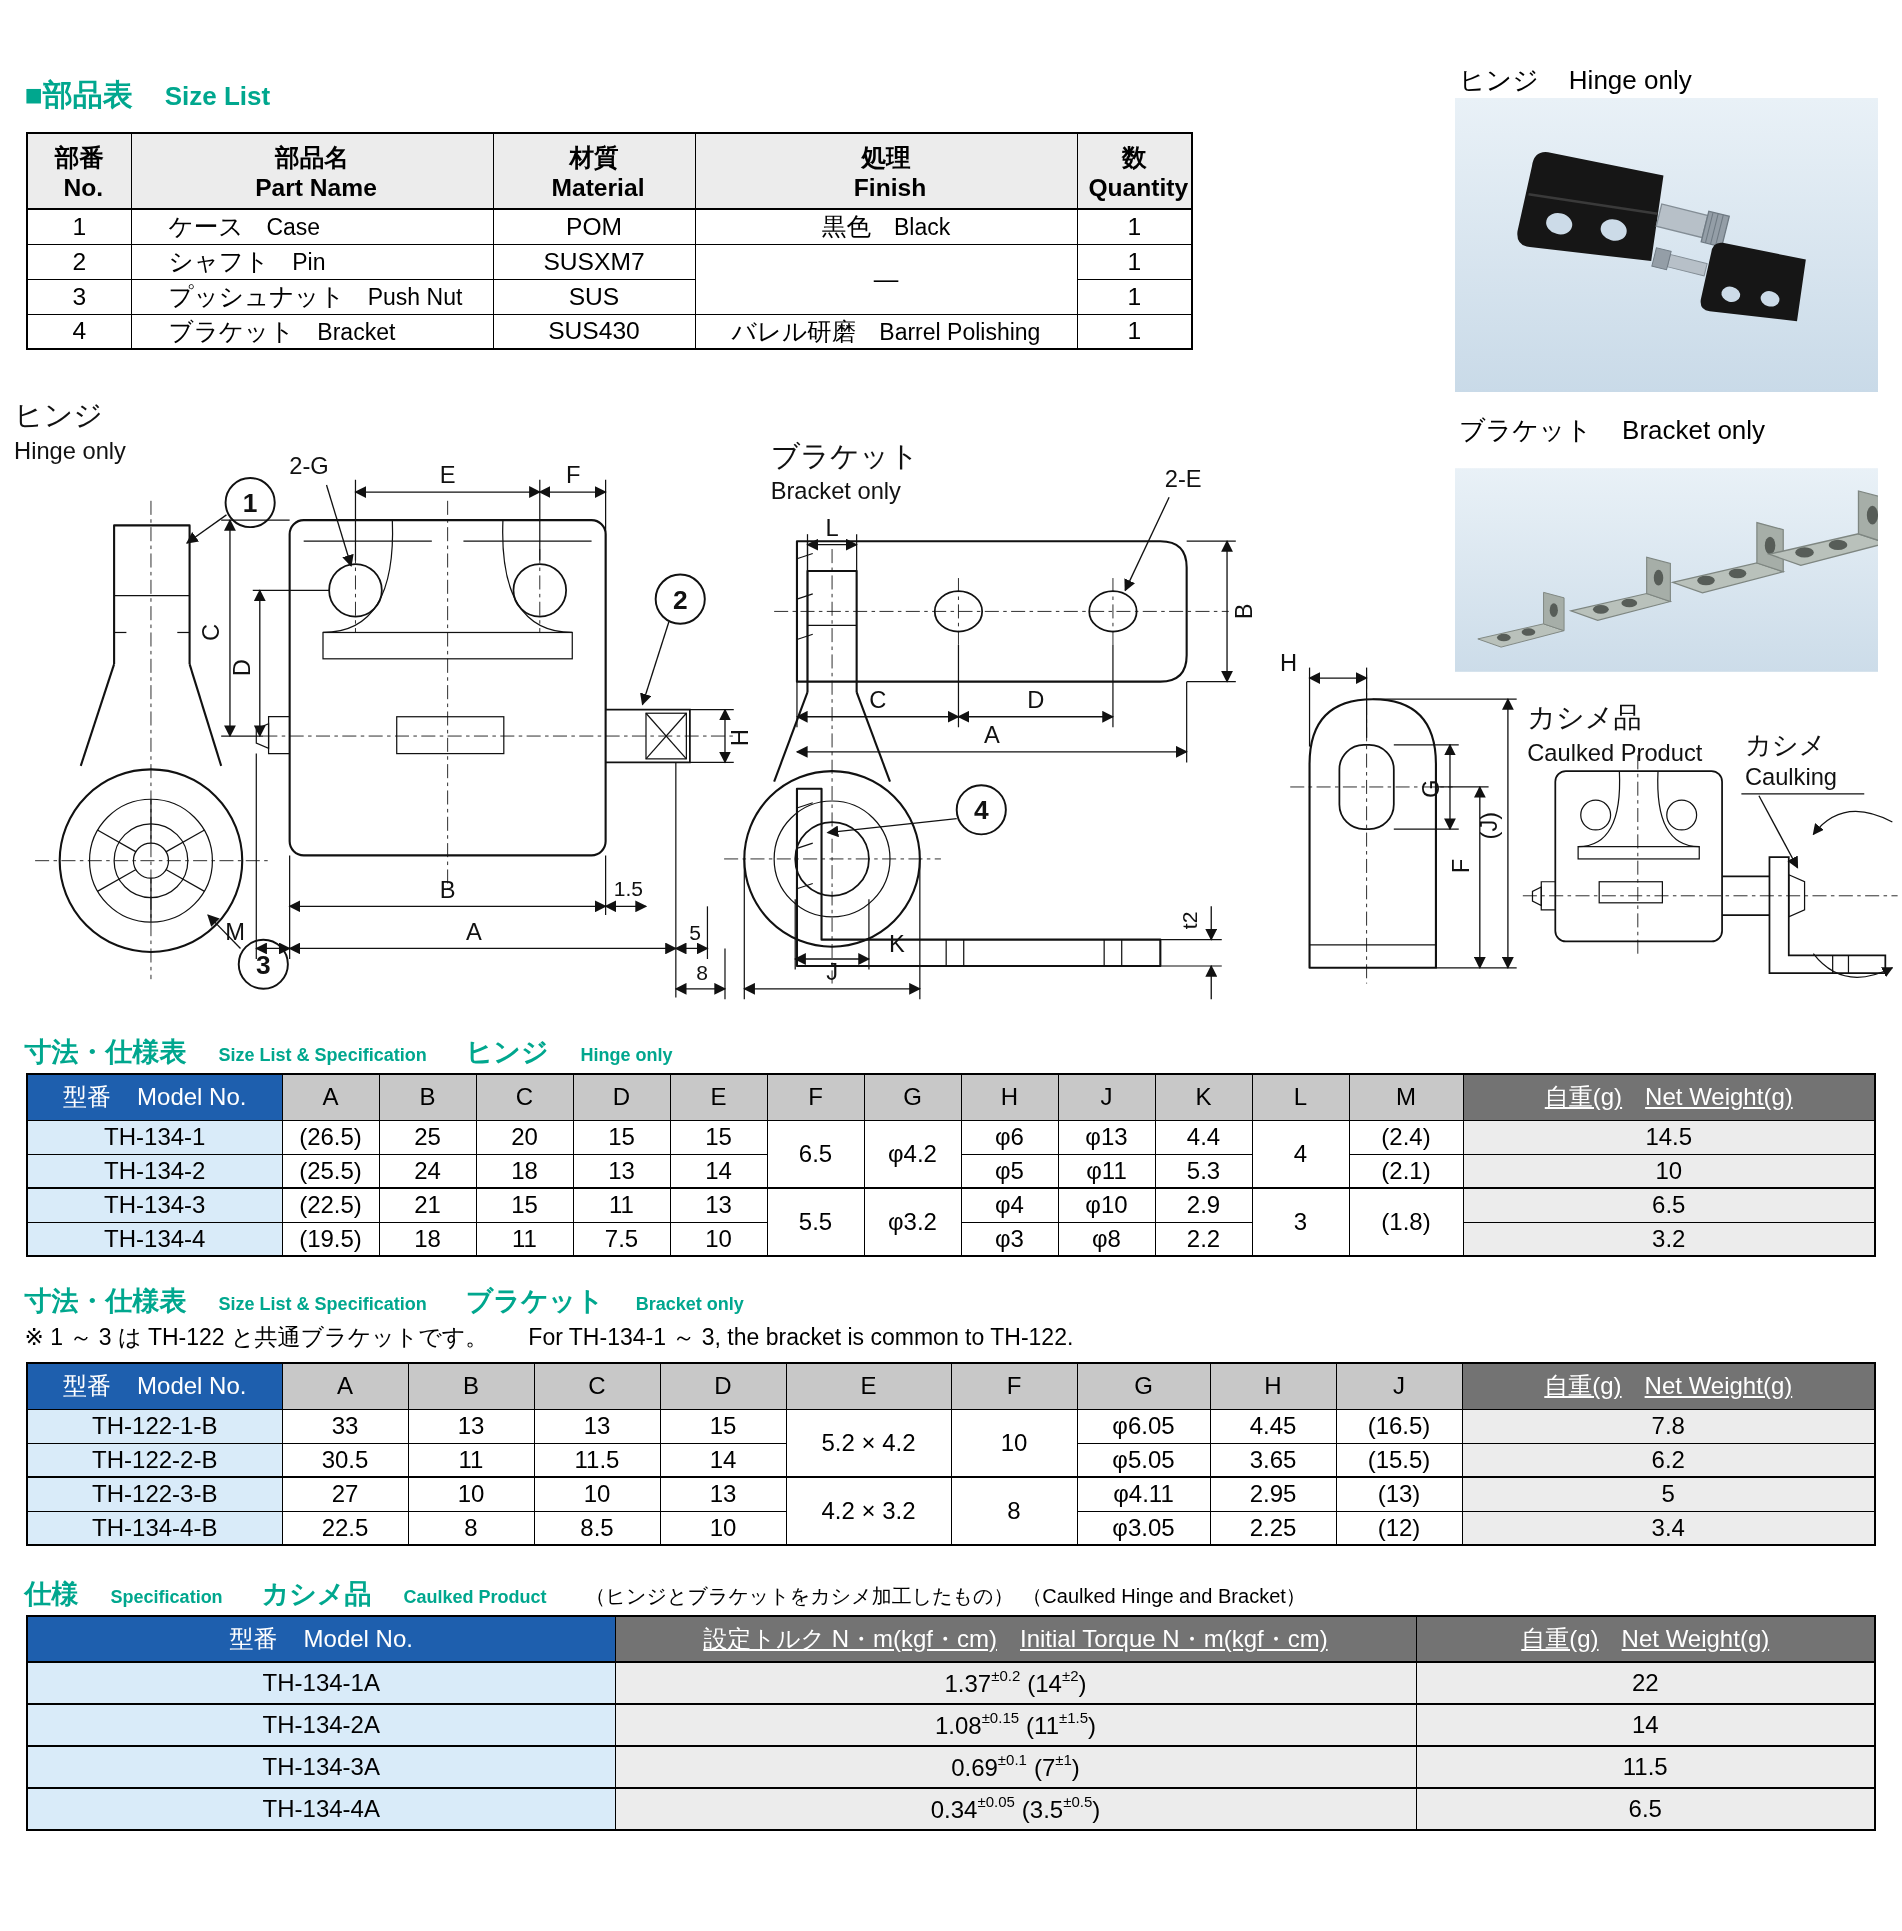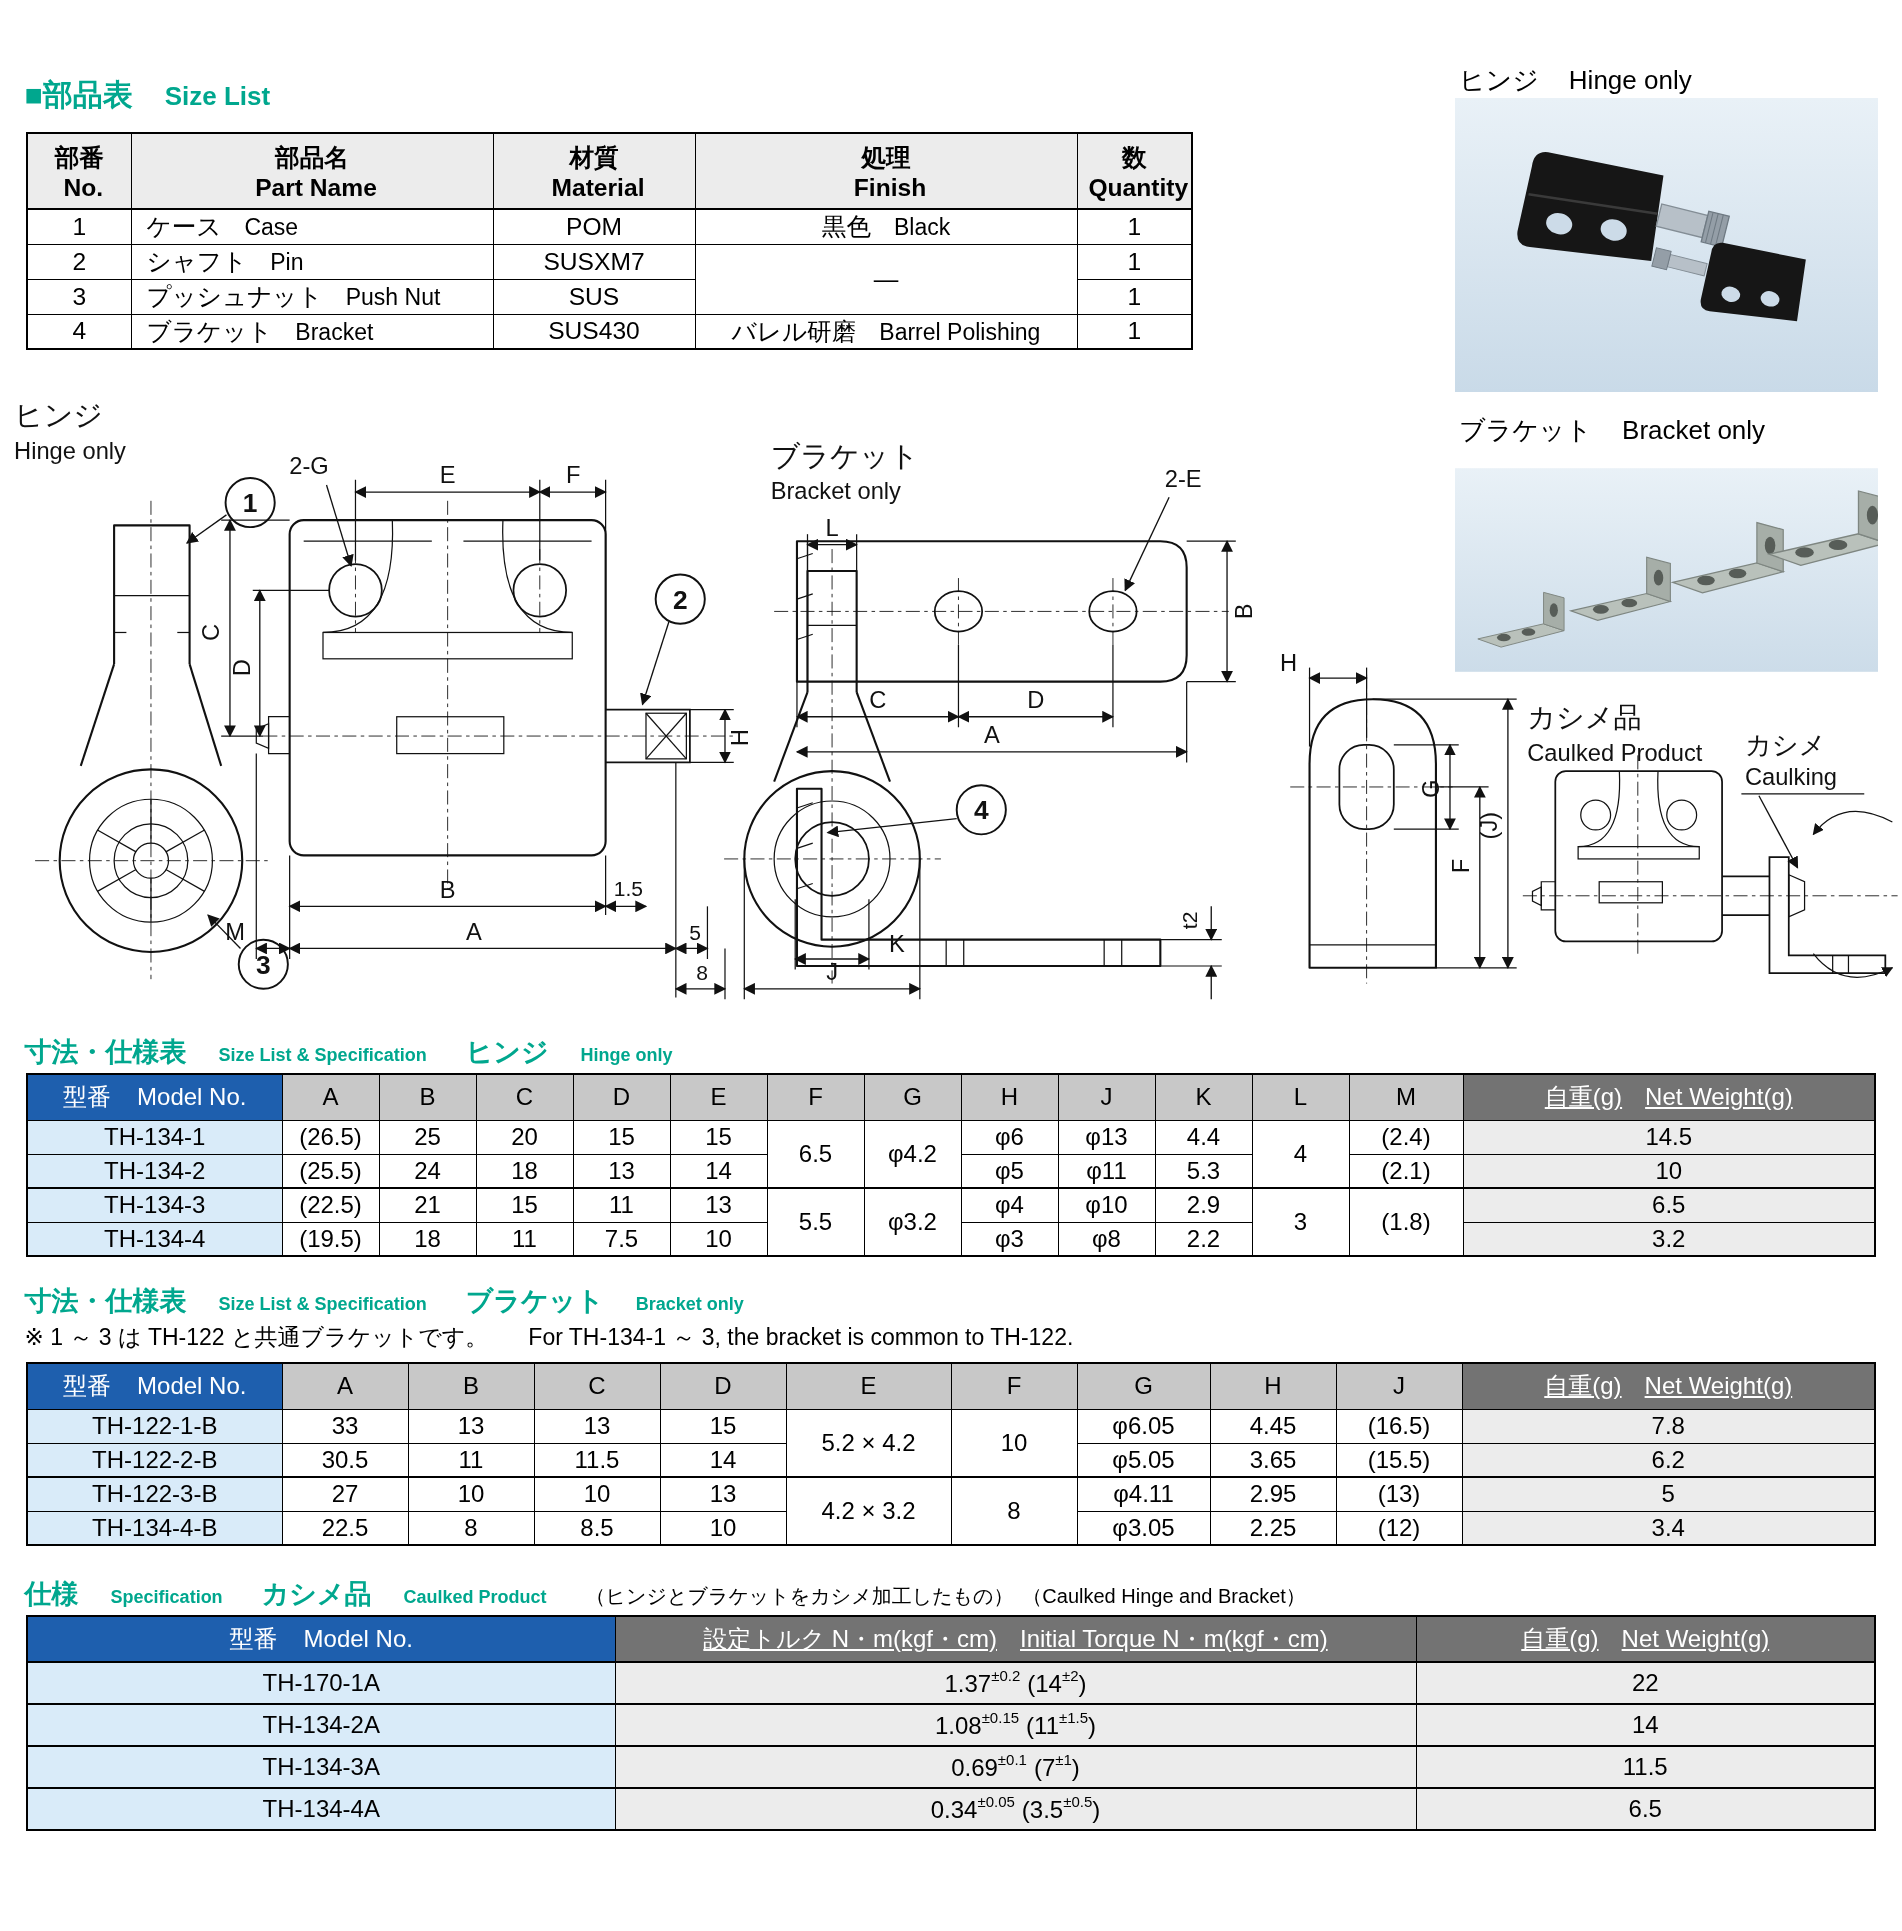--- a/index.html
+++ b/index.html
@@ -18,21 +18,21 @@
   .cap .jp{margin-right:30px;}
   .photo{position:absolute;}
   
   table.tbl{position:absolute;border-collapse:collapse;table-layout:fixed;border:2.6px solid #000;}
   .tbl td,.tbl th{border:1.2px solid #000;text-align:center;vertical-align:middle;padding:0;font-weight:400;overflow:hidden;white-space:nowrap;}
   .parts{font-size:24.6px;}
   .parts tr.hd{height:76px;}
   .parts tr.hd th{background:#ececec;font-weight:700;border-bottom:2.3px solid #000;}
   .parts tr.dr{height:35px;}
   .parts .he{font-weight:700;padding-left:8px;}
-  .parts .ln{text-align:left;padding-left:15px;}
+  .parts .ln{text-align:left;padding-left:37px;}
   .jp{margin-right:0;}
   .enx{margin-left:23px;font-size:23px;}
   .spec{font-size:24px;}
   .spec tr.hd{height:46px;}
   .spec tr.dr{height:34px;}
   .caulk tr.dr{height:42px;}
   .mh{background:#1e5fae;color:#fff;font-weight:700;}
   .mh .mhe{margin-left:26px;}
   .ch{background:#c8c8c8;font-weight:700;}
   .wh{background:#737373;color:#fff;font-weight:700;text-decoration:underline;}
@@ -607,21 +607,21 @@
         <col style="width:801px">
         <col>
       </colgroup>
     <tbody>
         <tr class="hd">
       <th class="mh"><span>型番</span><span class="mhe">Model No.</span></th>
       <th class="wh"><span>設定トルク N・m(kgf・cm)</span><span class="whe">Initial Torque N・m(kgf・cm)</span></th>
       <th class="wh"><span>自重(g)</span><span class="whe">Net Weight(g)</span></th>
     </tr>
     <tr class="dr">
-      <td class="md">TH-170-1A</td>
+      <td class="md">TH-134-1A</td>
       <td class="tq"><span>1.37</span><sup>±0.2</sup><span class="t2">(14</span><sup>±2</sup><span>)</span></td>
       <td class="wt">22</td>
     </tr>
     <tr class="dr">
       <td class="md">TH-134-2A</td>
       <td class="tq"><span>1.08</span><sup>±0.15</sup><span class="t2">(11</span><sup>±1.5</sup><span>)</span></td>
       <td class="wt">14</td>
     </tr>
     <tr class="dr">
       <td class="md">TH-134-3A</td>

